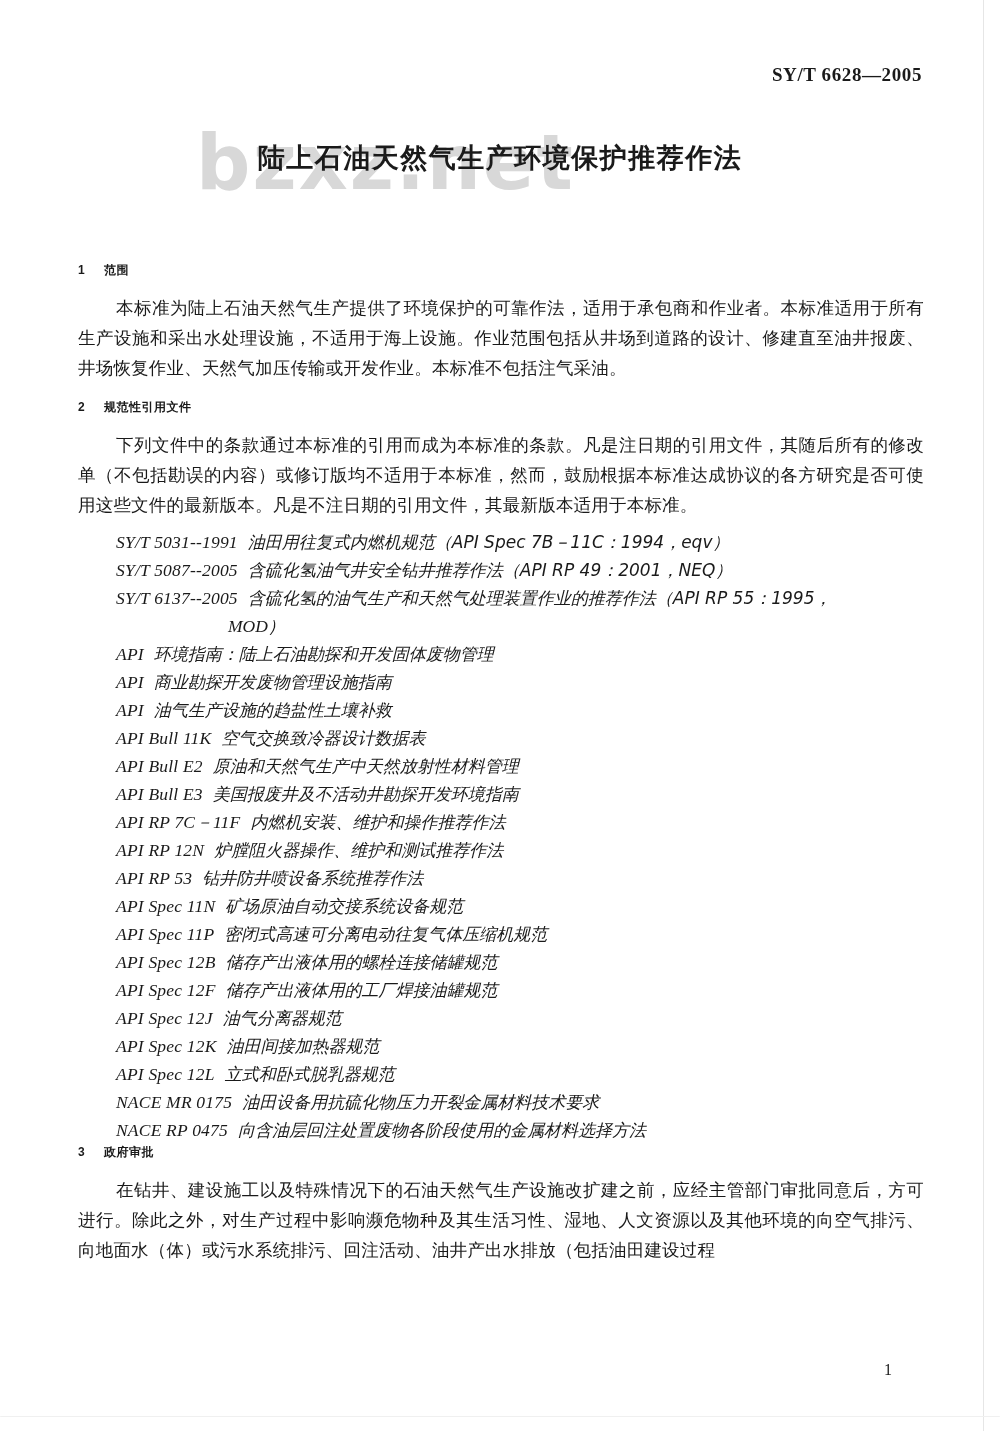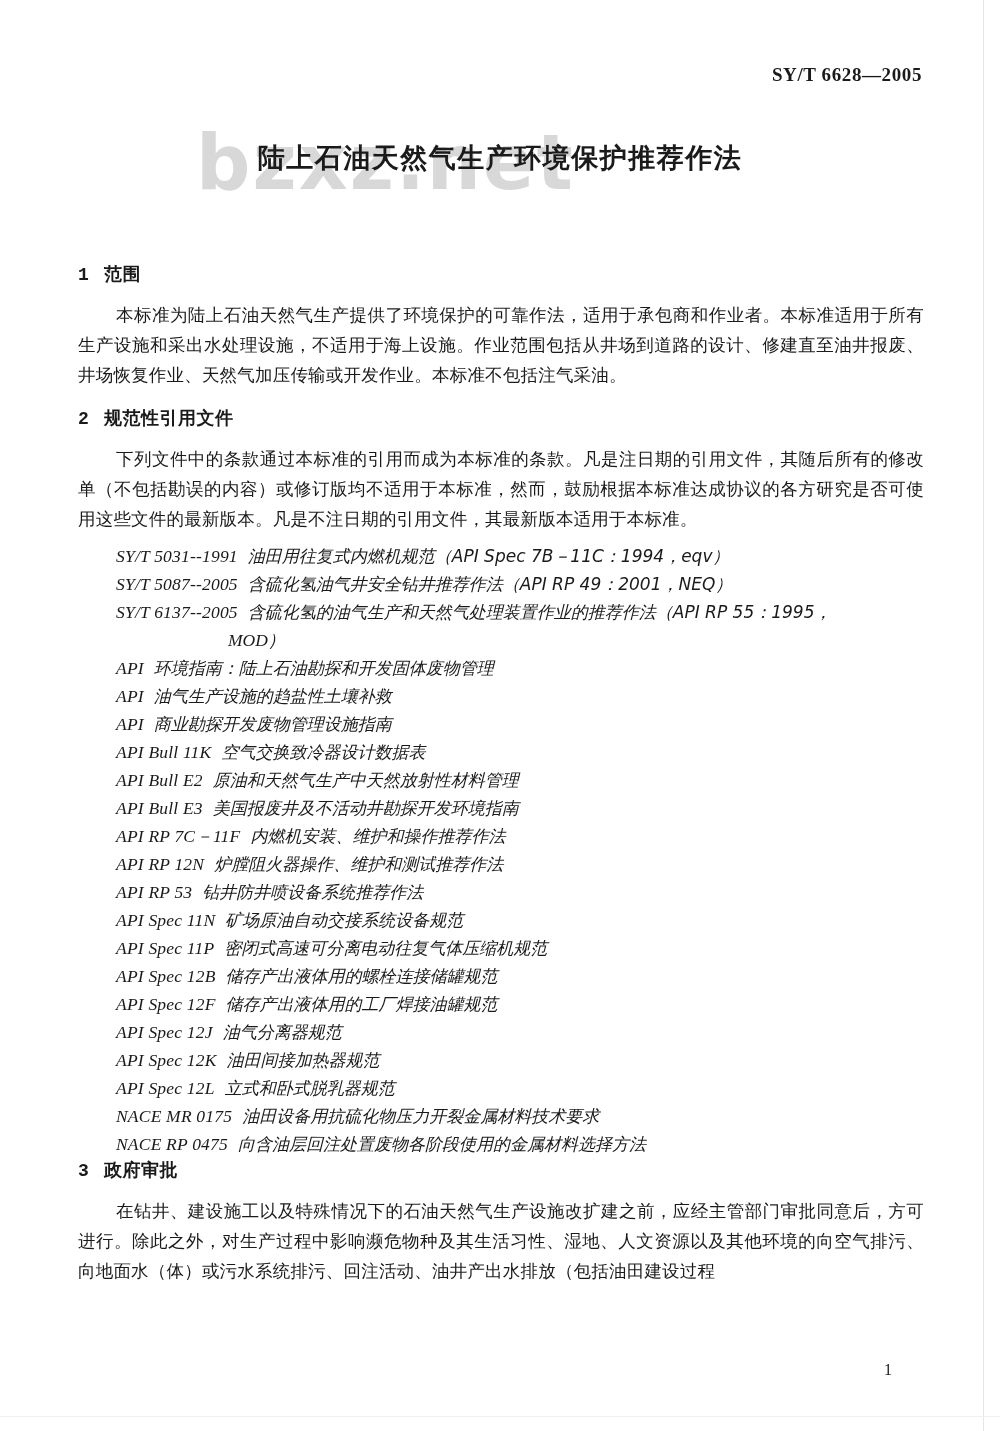--- a/index.html
+++ b/index.html
@@ -74,23 +74,23 @@
   }
 
   .content {
     position: absolute;
     top: 262px;
     left: 78px;
     width: 846px;
   }
 
   .sec-head {
-    font-size: 18px;
-    font-weight: bold;
-    font-family: Liberation Mono, monospace;
+    font-size: 12px;
+    font-weight: bold;
+    font-family: Liberation Sans, sans-serif;
     letter-spacing: 0.5px;
     margin: 0 0 14px 0;
   }
   .sec-head .num {
     display: inline-block;
     min-width: 26px;
   }
   .sec2 { margin-top: 16px; }
 
   .para {
@@ -169,22 +169,22 @@
       <span class="num">2</span><span>规范性引用文件</span>
     </div>
     <p class="para">下列文件中的条款通过本标准的引用而成为本标准的条款。凡是注日期的引用文件，其随后所有的修改单（不包括勘误的内容）或修订版均不适用于本标准，然而，鼓励根据本标准达成协议的各方研究是否可使用这些文件的最新版本。凡是不注日期的引用文件，其最新版本适用于本标准。</p>
 
     <ul class="ref-list">
       <li class="ref-item"><span class="code">SY/T 5031--1991</span><span class="cn">油田用往复式内燃机规范（API Spec 7B－11C：1994，eqv）</span></li>
       <li class="ref-item"><span class="code">SY/T 5087--2005</span><span class="cn">含硫化氢油气井安全钻井推荐作法（API RP 49：2001，NEQ）</span></li>
       <li class="ref-item"><span class="code">SY/T 6137--2005</span><span class="cn">含硫化氢的油气生产和天然气处理装置作业的推荐作法（API RP 55：1995，</span></li>
       <li class="ref-cont">MOD）</li>
       <li class="ref-item"><span class="code">API</span><span class="cn">环境指南：陆上石油勘探和开发固体废物管理</span></li>
+      <li class="ref-item"><span class="code">API</span><span class="cn">商业勘探开发废物管理设施指南</span></li>
       <li class="ref-item"><span class="code">API</span><span class="cn">油气生产设施的趋盐性土壤补救</span></li>
-      <li class="ref-item"><span class="code">API</span><span class="cn">商业勘探开发废物管理设施指南</span></li>
       <li class="ref-item"><span class="code">API Bull 11K</span><span class="cn">空气交换致冷器设计数据表</span></li>
       <li class="ref-item"><span class="code">API Bull E2</span><span class="cn">原油和天然气生产中天然放射性材料管理</span></li>
       <li class="ref-item"><span class="code">API Bull E3</span><span class="cn">美国报废井及不活动井勘探开发环境指南</span></li>
       <li class="ref-item"><span class="code">API RP 7C－11F</span><span class="cn">内燃机安装、维护和操作推荐作法</span></li>
       <li class="ref-item"><span class="code">API RP 12N</span><span class="cn">炉膛阻火器操作、维护和测试推荐作法</span></li>
       <li class="ref-item"><span class="code">API RP 53</span><span class="cn">钻井防井喷设备系统推荐作法</span></li>
       <li class="ref-item"><span class="code">API Spec 11N</span><span class="cn">矿场原油自动交接系统设备规范</span></li>
       <li class="ref-item"><span class="code">API Spec 11P</span><span class="cn">密闭式高速可分离电动往复气体压缩机规范</span></li>
       <li class="ref-item"><span class="code">API Spec 12B</span><span class="cn">储存产出液体用的螺栓连接储罐规范</span></li>
       <li class="ref-item"><span class="code">API Spec 12F</span><span class="cn">储存产出液体用的工厂焊接油罐规范</span></li>

